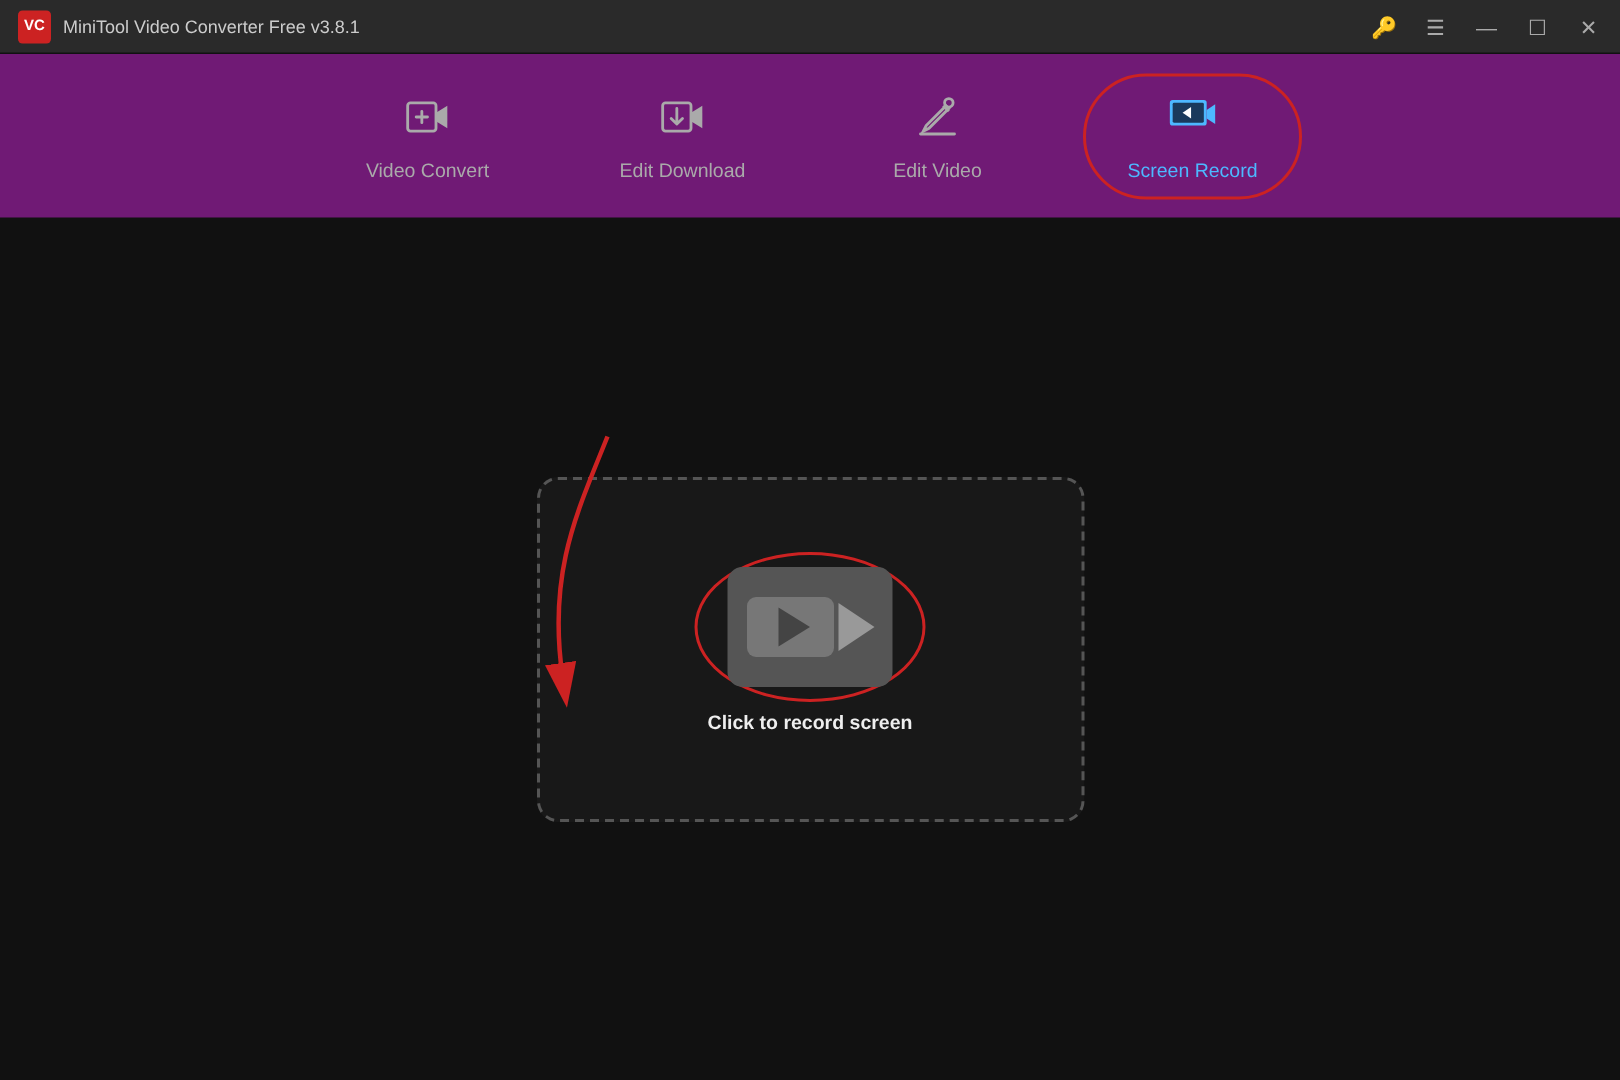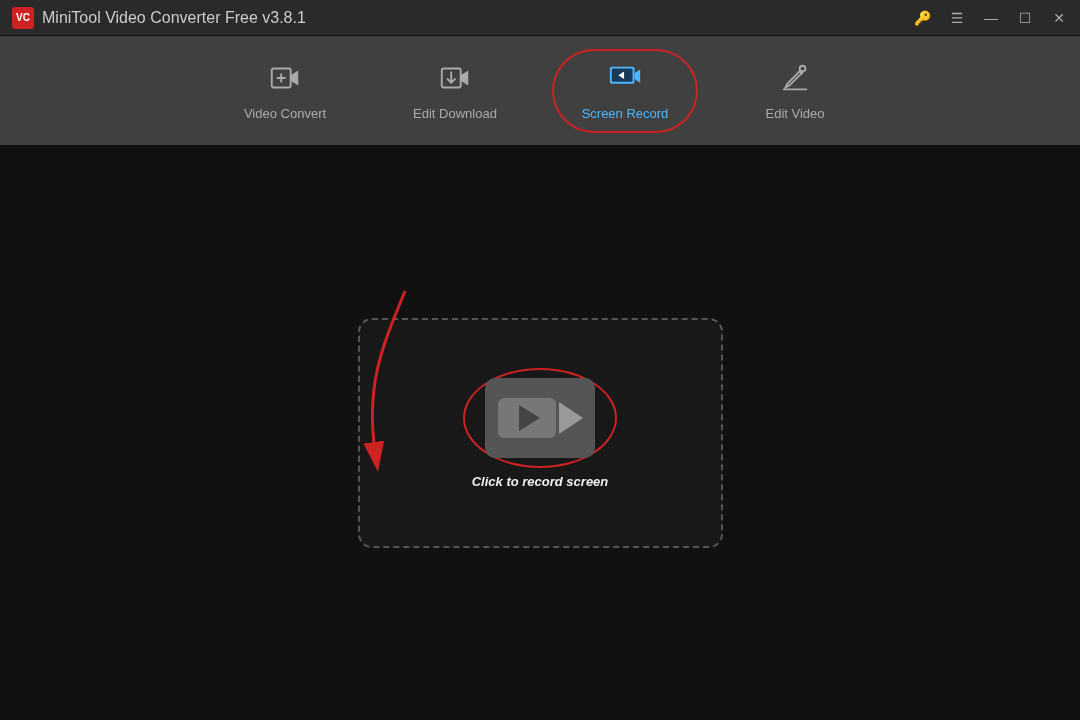--- a/index.html
+++ b/index.html
@@ -36,21 +36,21 @@
       border-radius: 3px;
       display: flex;
       align-items: center;
       justify-content: center;
       font-size: 10px;
       font-weight: bold;
       color: white;
     }
 
     .app-title {
-      font-size: 16px;
+      font-size: 12px;
       color: #ccc;
     }
 
     .title-bar-right {
       display: flex;
       align-items: center;
       gap: 16px;
     }
 
     .title-btn {
@@ -62,21 +62,21 @@
       display: flex;
       align-items: center;
       justify-content: center;
     }
 
     
     .nav-bar {
       display: flex;
       align-items: center;
       justify-content: center;
-      background: #404040;
+      background: #701a75;
       height: 110px;
       gap: 0;
       border-bottom: 1px solid #111;
     }
 
     .nav-tab {
       display: flex;
       flex-direction: column;
       align-items: center;
       justify-content: center;
@@ -131,21 +131,20 @@
       height: 230px;
       border: 2px dashed #555;
       border-radius: 14px;
       display: flex;
       flex-direction: column;
       align-items: center;
       justify-content: center;
       gap: 16px;
       background: #181818;
       position: relative;
-      font-style: italic;
     }
 
     .record-btn {
       width: 110px;
       height: 80px;
       background: #555;
       border-radius: 10px;
       display: flex;
       align-items: center;
       justify-content: center;
@@ -243,44 +242,44 @@
     <div class="nav-tab-icon">
       <svg class="nav-icon-svg" viewBox="0 0 36 36" fill="none" xmlns="http://www.w3.org/2000/svg">
         <rect x="4" y="8" width="20" height="20" rx="2" stroke="#aaa" stroke-width="2" fill="none"></rect>
         <path d="M24 15l8-5v16l-8-5v-6z" fill="#aaa"></path>
         <path d="M10 19l4 4 4-4M14 12v11" stroke="#aaa" stroke-width="2" stroke-linecap="round" stroke-linejoin="round"></path>
       </svg>
     </div>
     <span class="nav-tab-label">Edit Download</span>
   </div>
 
+  <div class="nav-tab">
+    <div class="nav-tab-icon">
+      <svg class="nav-icon-svg" viewBox="0 0 36 36" fill="none" xmlns="http://www.w3.org/2000/svg">
+        <path d="M8 28l4-2 14-14-2-2L10 24l-2 4z" stroke="#aaa" stroke-width="2" fill="none"></path>
+        <path d="M22 10l4 4" stroke="#aaa" stroke-width="2"></path>
+        <path d="M6 30h24" stroke="#aaa" stroke-width="2" stroke-linecap="round"></path>
+        <circle cx="26" cy="8" r="3" stroke="#aaa" stroke-width="2" fill="none"></circle>
+      </svg>
+    </div>
+    <span class="nav-tab-label">Edit Video</span>
+  </div>
+
   <div class="nav-tab active">
     <div class="nav-tab-icon">
       <svg class="nav-icon-svg" viewBox="0 0 36 36" fill="none" xmlns="http://www.w3.org/2000/svg">
         <rect x="2" y="6" width="26" height="18" rx="2" fill="#4db8ff"></rect>
         <rect x="4" y="8" width="22" height="14" rx="1" fill="#1a3a5c"></rect>
         <path d="M28 13l6-4v14l-6-4v-6z" fill="#4db8ff"></path>
         <path d="M11 15l6-4v8l-6-4z" fill="white"></path>
       </svg>
     </div>
     <span class="nav-tab-label">Screen Record</span>
   </div>
 
-  <div class="nav-tab">
-    <div class="nav-tab-icon">
-      <svg class="nav-icon-svg" viewBox="0 0 36 36" fill="none" xmlns="http://www.w3.org/2000/svg">
-        <path d="M8 28l4-2 14-14-2-2L10 24l-2 4z" stroke="#aaa" stroke-width="2" fill="none"></path>
-        <path d="M22 10l4 4" stroke="#aaa" stroke-width="2"></path>
-        <path d="M6 30h24" stroke="#aaa" stroke-width="2" stroke-linecap="round"></path>
-        <circle cx="26" cy="8" r="3" stroke="#aaa" stroke-width="2" fill="none"></circle>
-      </svg>
-    </div>
-    <span class="nav-tab-label">Edit Video</span>
-  </div>
-
 </div>
 
 <div class="main-content">
 
   <svg class="arrow-svg" width="120" height="200" viewBox="0 0 120 200" xmlns="http://www.w3.org/2000/svg" style="position:absolute; top:135px; left:475px; pointer-events:none; z-index:10;">
     <defs>
       <marker id="arrowhead" markerWidth="10" markerHeight="7" refX="3" refY="3.5" orient="auto">
         <polygon points="0 0, 10 3.5, 0 7" fill="#cc2222"></polygon>
       </marker>
     </defs>

